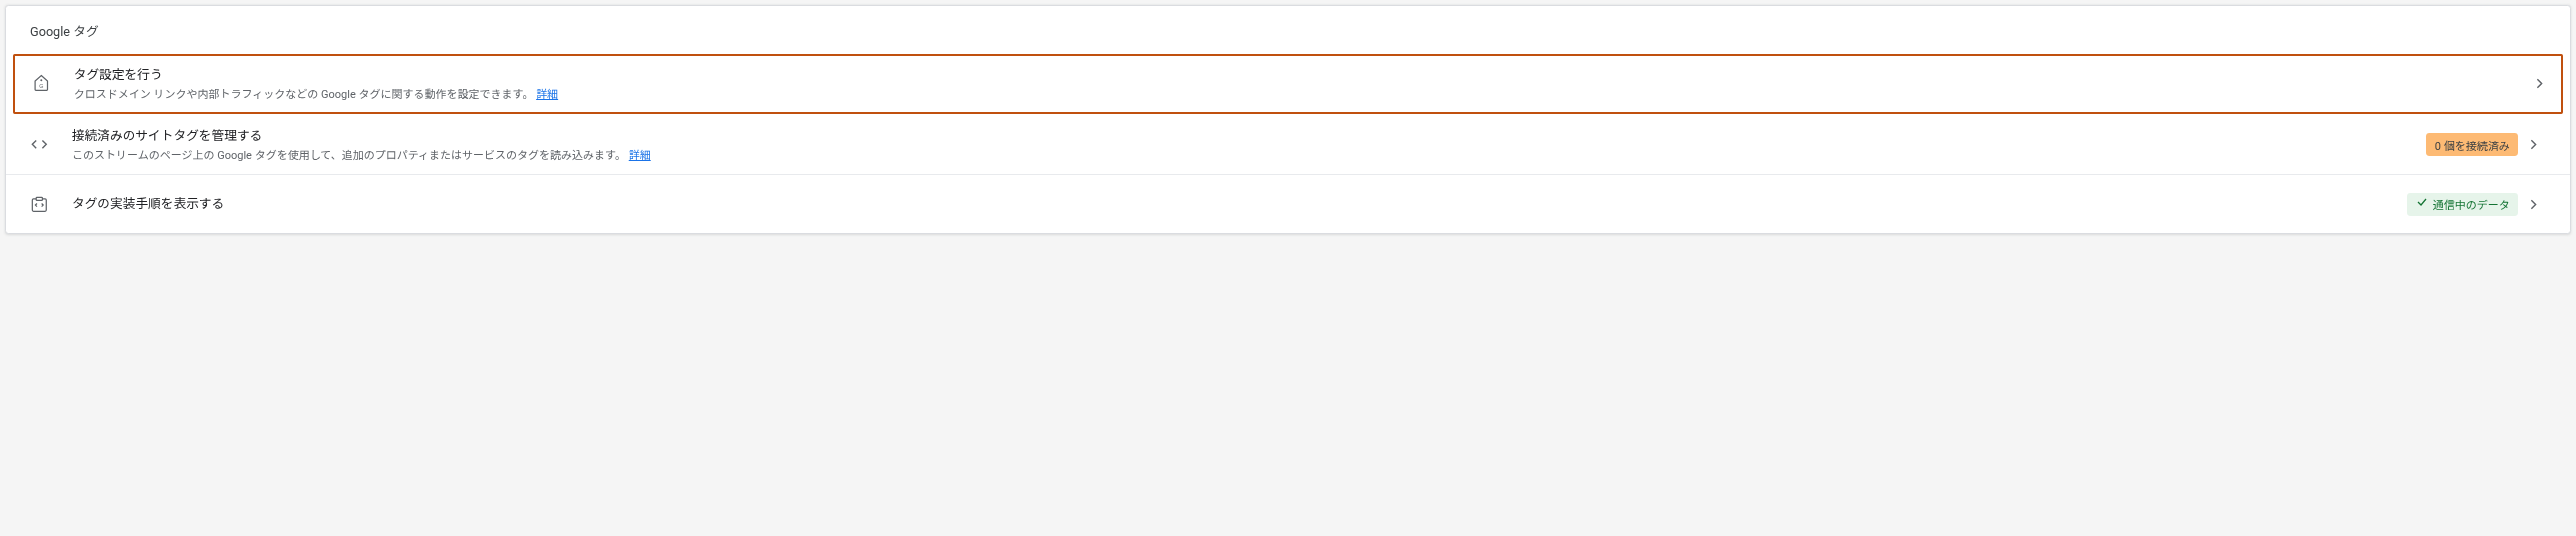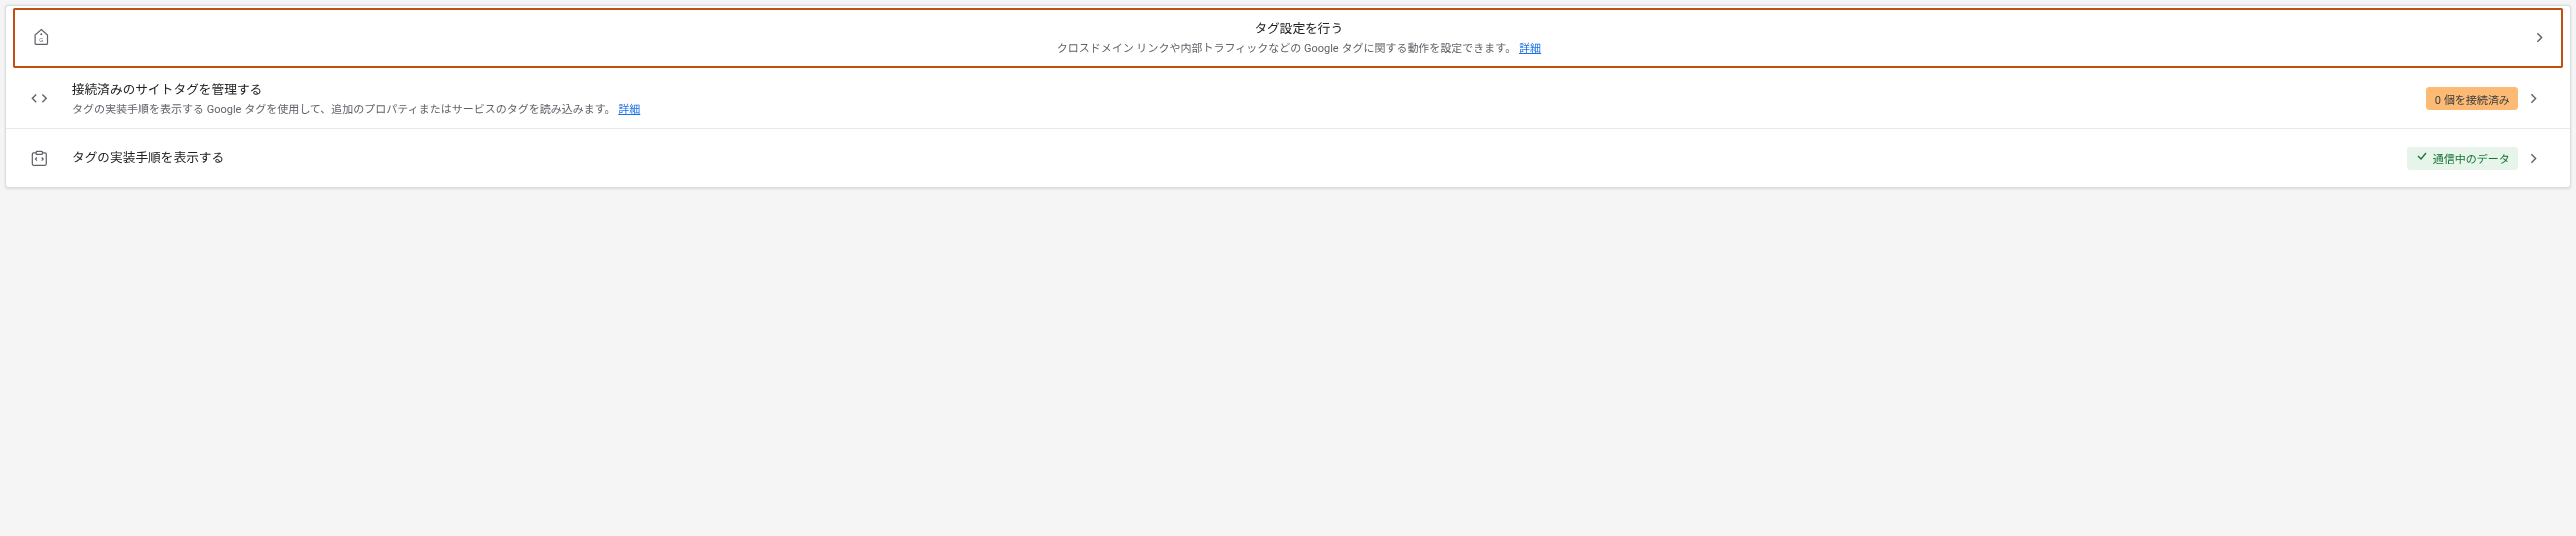--- a/index.html
+++ b/index.html
@@ -26,21 +26,20 @@
     padding: 10px 28px 10px 24px;
     border-top: 0.8px solid #e8eaed;
     cursor: pointer;
     min-height: 59px;
   }
   .row.hl {
     border: 2.5px solid #c0500e;
     border-radius: 1.7px;
     margin: 1.7px 6.8px;
     padding: 8.5px 13.5px 8.5px 17px;
-    text-align: center;
   }
   .row.hl + .row { border-top: none; }
   .icon-col {
     width: 42px;
     flex: 0 0 42px;
     display: flex;
     align-items: center;
     justify-content: flex-start;
     color: #5f6368;
   }
@@ -92,20 +91,23 @@
     flex: 0 0 auto;
     margin-left: 6.8px;
   }
   svg { display: block; }
 </style>
 </head>
 <body>
 
 <div class="card">
 
+  <div class="header">
+    <span>Google タグ</span>
+  </div>
 
   <div class="row hl">
     <div class="icon-col">
       <svg width="18.6" height="18.6" viewBox="0 0 24 24" fill="none" stroke="#5f6368" stroke-width="1.6">
         <path d="M12 2 L20 9 V20 a1 1 0 0 1 -1 1 H5 a1 1 0 0 1 -1 -1 V9 Z"></path>
         <circle cx="12" cy="8" r="1.3" fill="#5f6368" stroke="none"></circle>
         <text x="12" y="18" font-size="7" text-anchor="middle" fill="#5f6368" stroke="none" font-family="Arial">G</text>
       </svg>
     </div>
     <div class="text-col">
@@ -125,21 +127,21 @@
   <div class="row">
     <div class="icon-col">
       <svg width="18.6" height="18.6" viewBox="0 0 24 24" fill="none" stroke="#5f6368" stroke-width="1.8">
         <polyline points="8 7 3 12 8 17"></polyline>
         <polyline points="16 7 21 12 16 17"></polyline>
       </svg>
     </div>
     <div class="text-col">
       <div class="title">接続済みのサイトタグを管理する</div>
       <div class="desc">
-        <span>タグの実装手順を表示する Google タグを使用して、追加のプロパティまたはサービスのタグを読み込みます。</span>
+        <span>このストリームのページ上の Google タグを使用して、追加のプロパティまたはサービスのタグを読み込みます。</span>
         <a class="link">詳細</a>
       </div>
     </div>
     <div class="badges">
       <span class="chip gray">0 個を接続済み</span>
     </div>
     <div class="chev">
       <svg width="17" height="17" viewBox="0 0 24 24" fill="none" stroke="#5f6368" stroke-width="2">
           <polyline points="9 6 15 12 9 18"></polyline>
         </svg>

